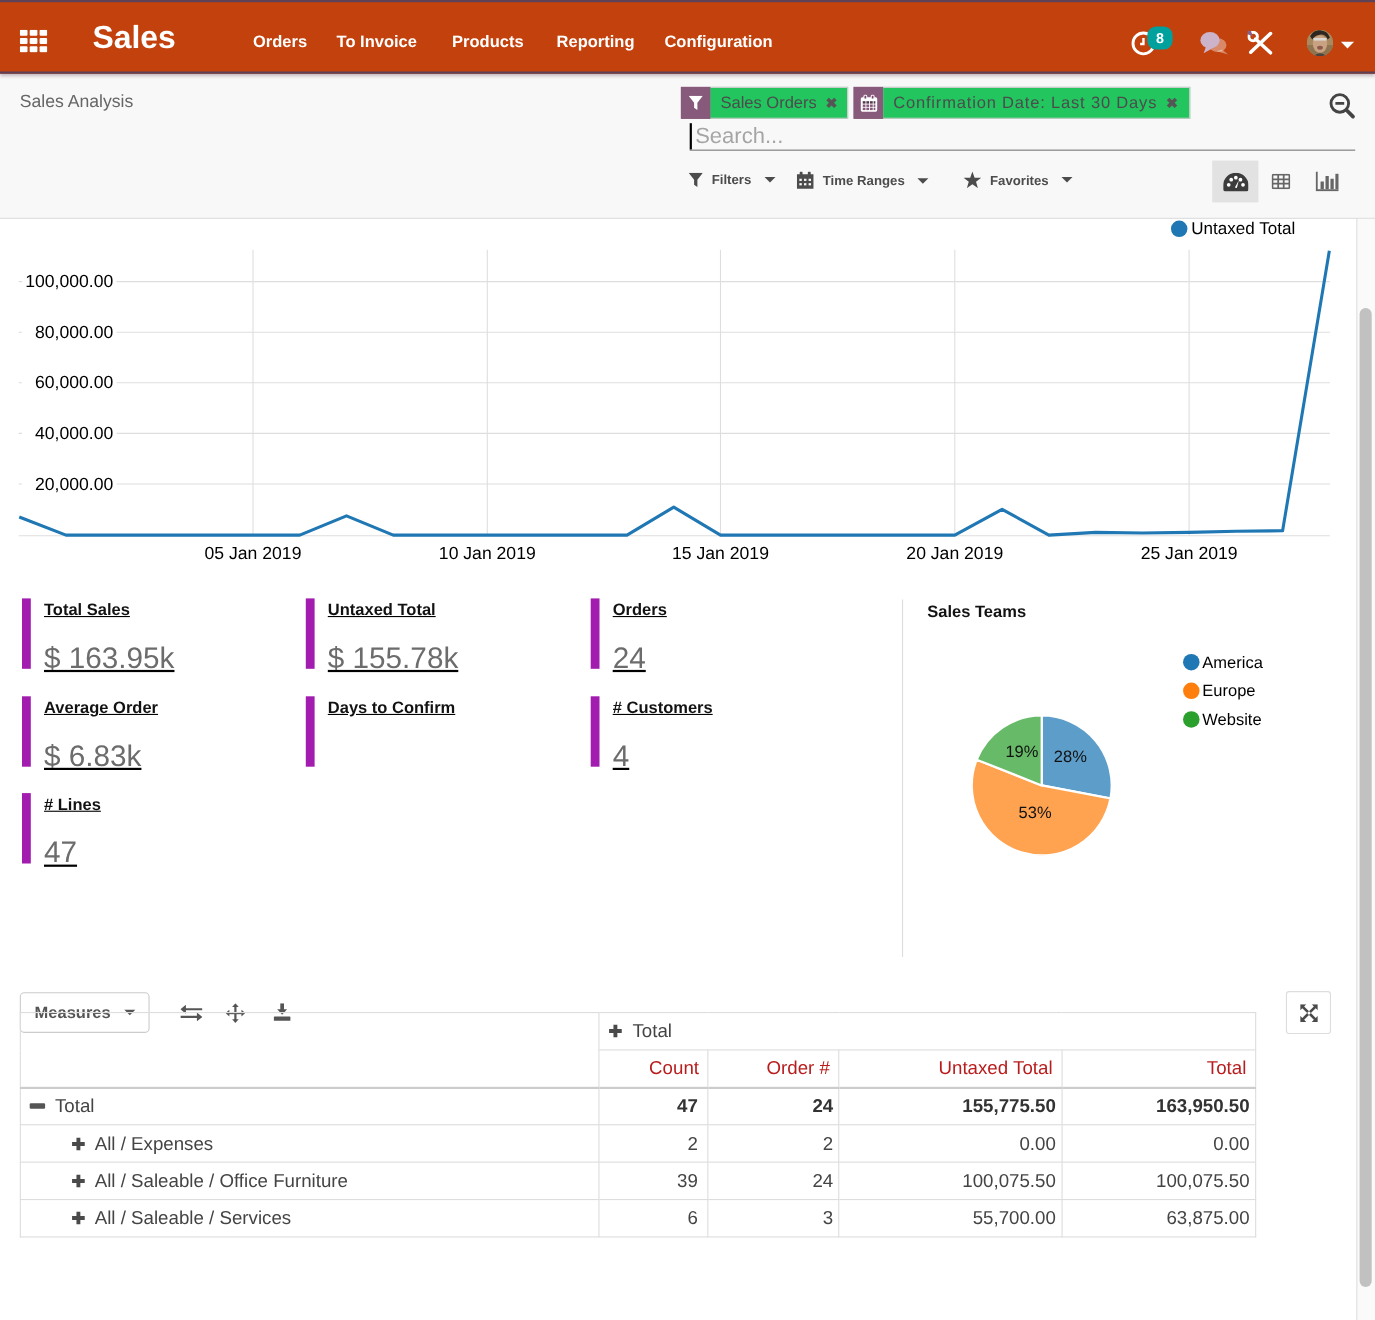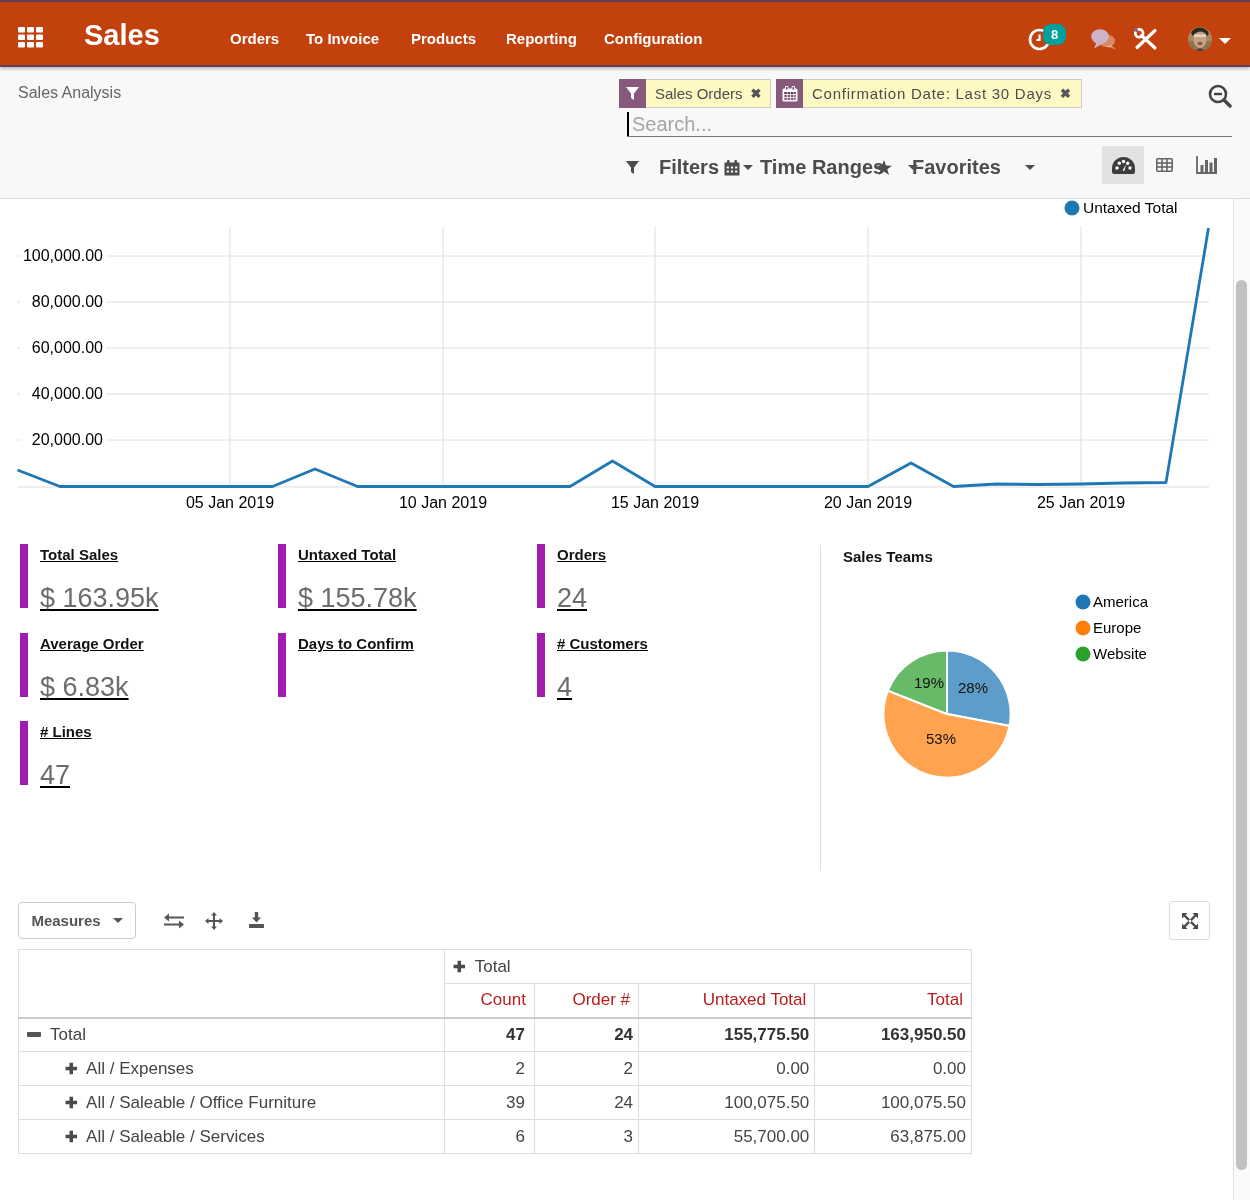--- a/index.html
+++ b/index.html
@@ -10,39 +10,39 @@
 #navbar { position:absolute; left:0; top:0; width:1250px; height:67px; background:#c2410c; border-top:2px solid #5d4156; border-bottom:2px solid #5e4057; box-shadow:0 2px 3px rgba(90,60,80,0.35); z-index:5; }
 #brand { position:absolute; left:84px; top:17px; color:#fff; font-size:29px; font-weight:bold; }
 .navitem { position:absolute; top:28px; color:#fff; font-size:15px; font-weight:bold; }
 
 
 #cpanel { position:absolute; left:0; top:67px; width:1250px; height:132px; background:#f8f8f8; border-bottom:1px solid #ddd; }
 #title { position:absolute; left:18px; top:17px; font-size:16px; color:#666; }
 
 .facet { position:absolute; height:29px; display:flex; align-items:stretch; font-size:15px; }
 .facet-icon { background:#875a7b; color:#fff; display:flex; align-items:center; justify-content:center; width:27px; border:1px solid #875a7b; }
-.facet-body { background:#fef9c3; border:1px solid #ccc; border-left:none; display:flex; align-items:center; padding:0 9px; color:#4c4c4c; gap:8px; }
+.facet-body { background:#22c55e; border:1px solid #ccc; border-left:none; display:flex; align-items:center; padding:0 9px; color:#4c4c4c; gap:8px; }
 .facet-x { color:#555; font-weight:bold; font-size:13px; }
 
 
-.fbtn { position:absolute; top:156px; font-size:20px; font-weight:bold; color:#4c4c4c; display:flex; align-items:center; gap:20px; }
+.fbtn { position:absolute; top:156px; font-size:12px; font-weight:bold; color:#4c4c4c; display:flex; align-items:center; gap:8px; }
 .caret { display:inline-block; width:0; height:0; border-left:5px solid transparent; border-right:5px solid transparent; border-top:5px solid #4c4c4c; margin-left:4px; }
 
 .viewbtn { position:absolute; top:146px; width:42px; height:38px; display:flex; align-items:center; justify-content:center; }
 
 
 .kpi { position:absolute; border-left:8px solid #a21caf; padding:2px 0 0 12px; width:230px; height:64px;text-decoration:underline; }
 .kpi .lbl { font-size:15px; font-weight:bold; color:#121212; }
 .kpi .val { font-size:27px; color:#6c6c6c; margin-top:20px; }
 
 
 #measures { position:absolute; left:18px; top:902px; width:118px; height:37px; border:1px solid #ccc; border-radius:4px; background:#fff; color:#555; font-size:15px; font-weight:bold; display:flex; align-items:center; justify-content:center; gap:8px; }
 #expandbtn { position:absolute; left:1169px; top:901px; width:41px; height:39px; border:1px solid #ddd; border-radius:3px; background:#fff; display:flex; align-items:center; justify-content:center; }
 
-table#pivot { position:absolute; left:18px; top:949px; width:954px; border-collapse:collapse; font-size:17px; color:#444; }
+table#pivot { position:absolute; left:18px; top:920px; width:1124px; border-collapse:collapse; font-size:17px; color:#444; }
 #pivot th, #pivot td { border:1px solid #ddd; padding:0 8px; height:34px; font-weight:normal; }
 #pivot .hdr2 td { color:#b91c1c; text-align:right; font-size:17px; }
 #pivot td.num { text-align:right; padding-right:5px; }
 #pivot tr.trow td.num { font-weight:bold; color:#333; }
 .picon { color:#4a4a4a; font-weight:bold; font-size:15px; }
 
 </style>
 </head>
 <body>
 <div id="navbar">

